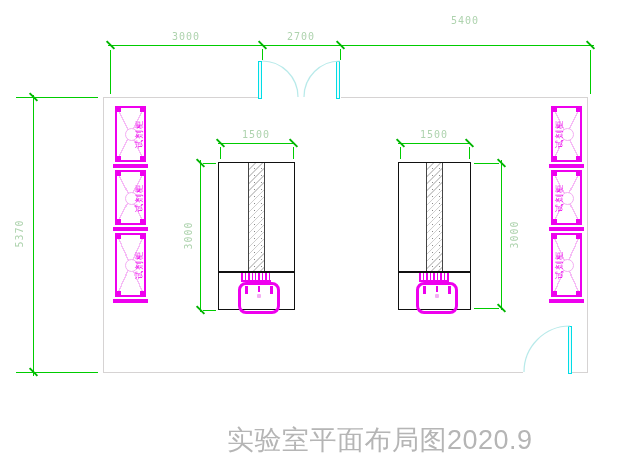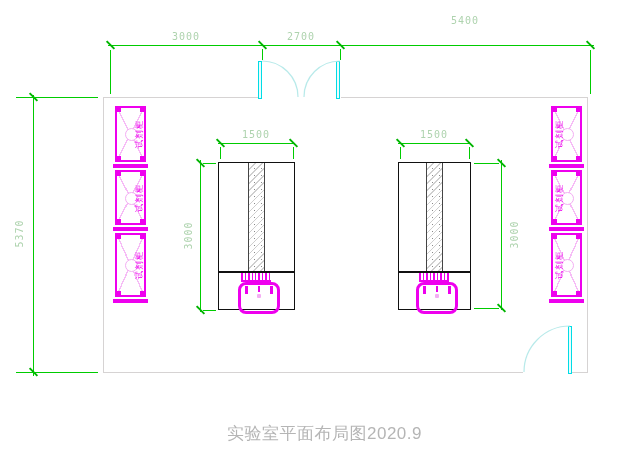--- a/index.html
+++ b/index.html
@@ -44,21 +44,21 @@
   .comb{position:absolute;width:30px;height:7px;
     background:repeating-linear-gradient(90deg,#ee00ee 0 1.5px,transparent 1.5px 3.5px);
     border-bottom:2px solid #ee00ee;}
   .basin{position:absolute;width:36px;height:26px;border:3px solid #ee00ee;border-radius:8px;
     background:
       linear-gradient(#ee00ee,#ee00ee) 4px 1px/3px 8px no-repeat,
       linear-gradient(#ee00ee,#ee00ee) calc(100% - 4px) 1px/3px 8px no-repeat,
       linear-gradient(#ee00ee,#ee00ee) center 1px/2px 6px no-repeat,
       radial-gradient(circle at center 11px,#f3aef3 2px,transparent 2.5px);}
   
-  .title{position:absolute;color:#b5b5b5;font-size:17px;letter-spacing:.5px;
+  .title{position:absolute;color:#b5b5b5;font-size:27px;letter-spacing:.5px;
          font-family:sans-serif;white-space:nowrap;}
 </style>
 </head>
 <body>
 
 <div class="canvas">
 
   <div class="gline h" style="left:108px;top:45px;width:486px;"></div>
   <div class="tick" style="left:105px;top:44px;"></div>
   <div class="tick" style="left:257px;top:44px;"></div>

